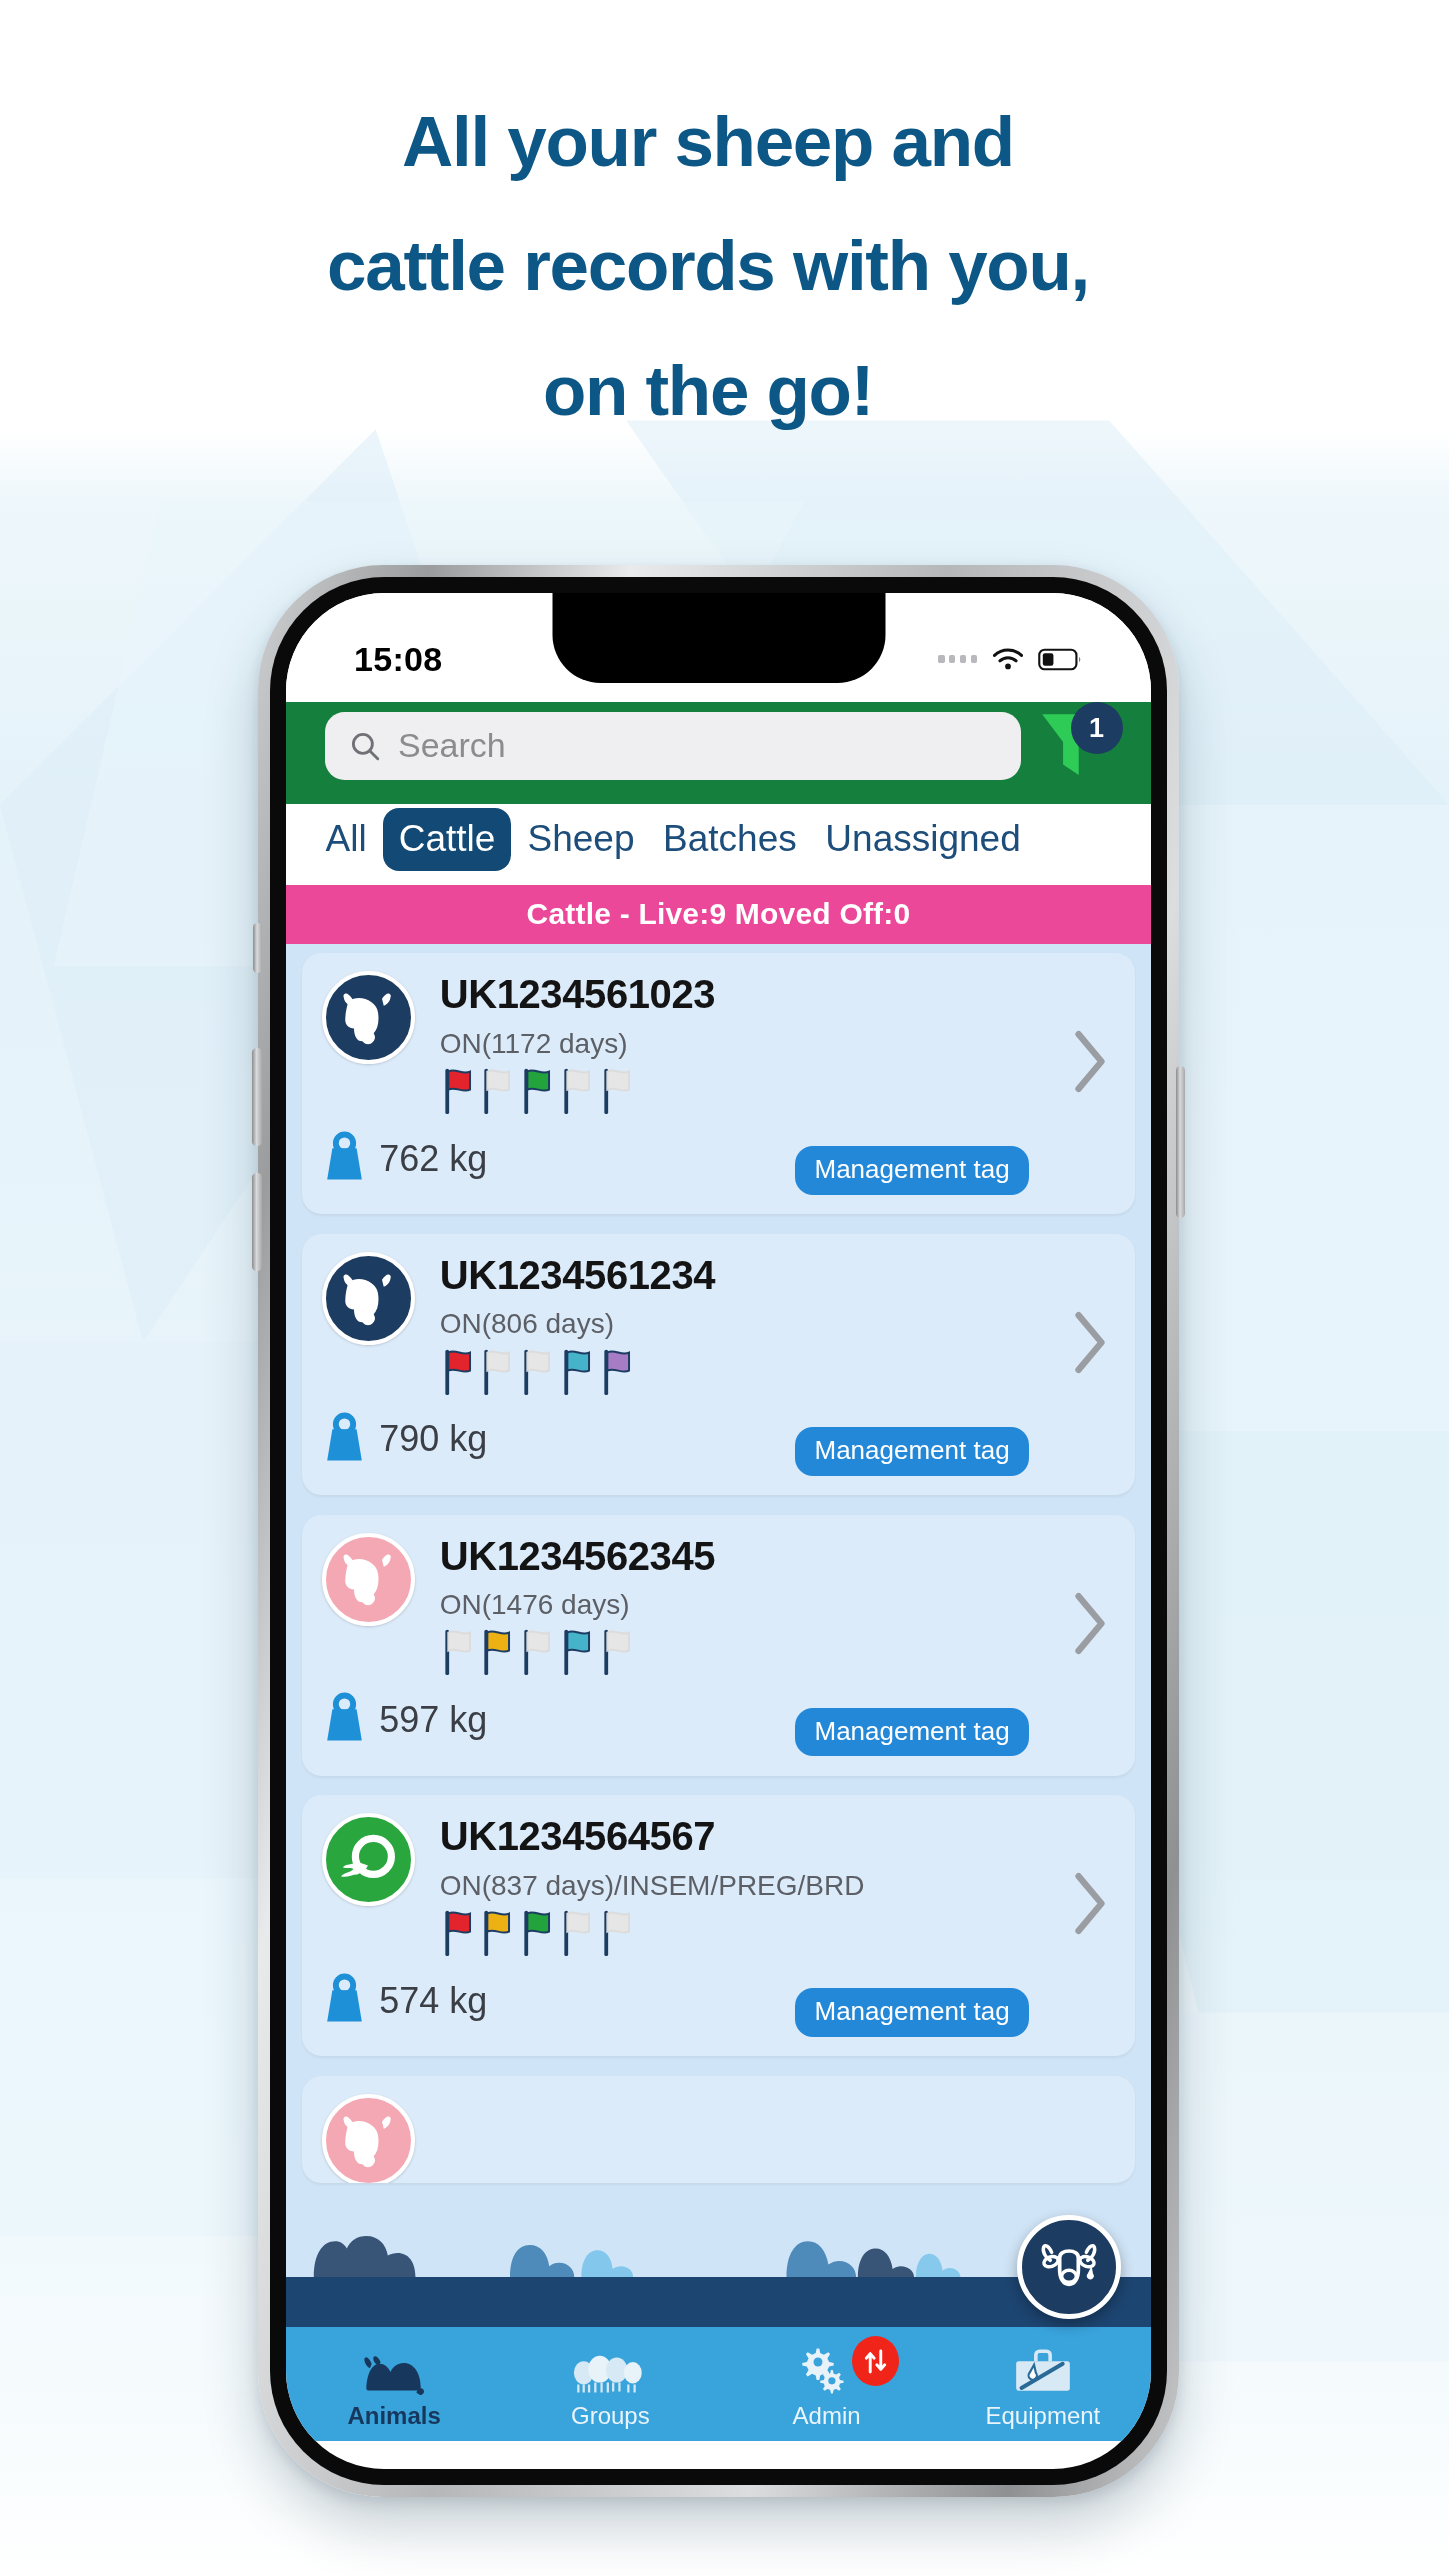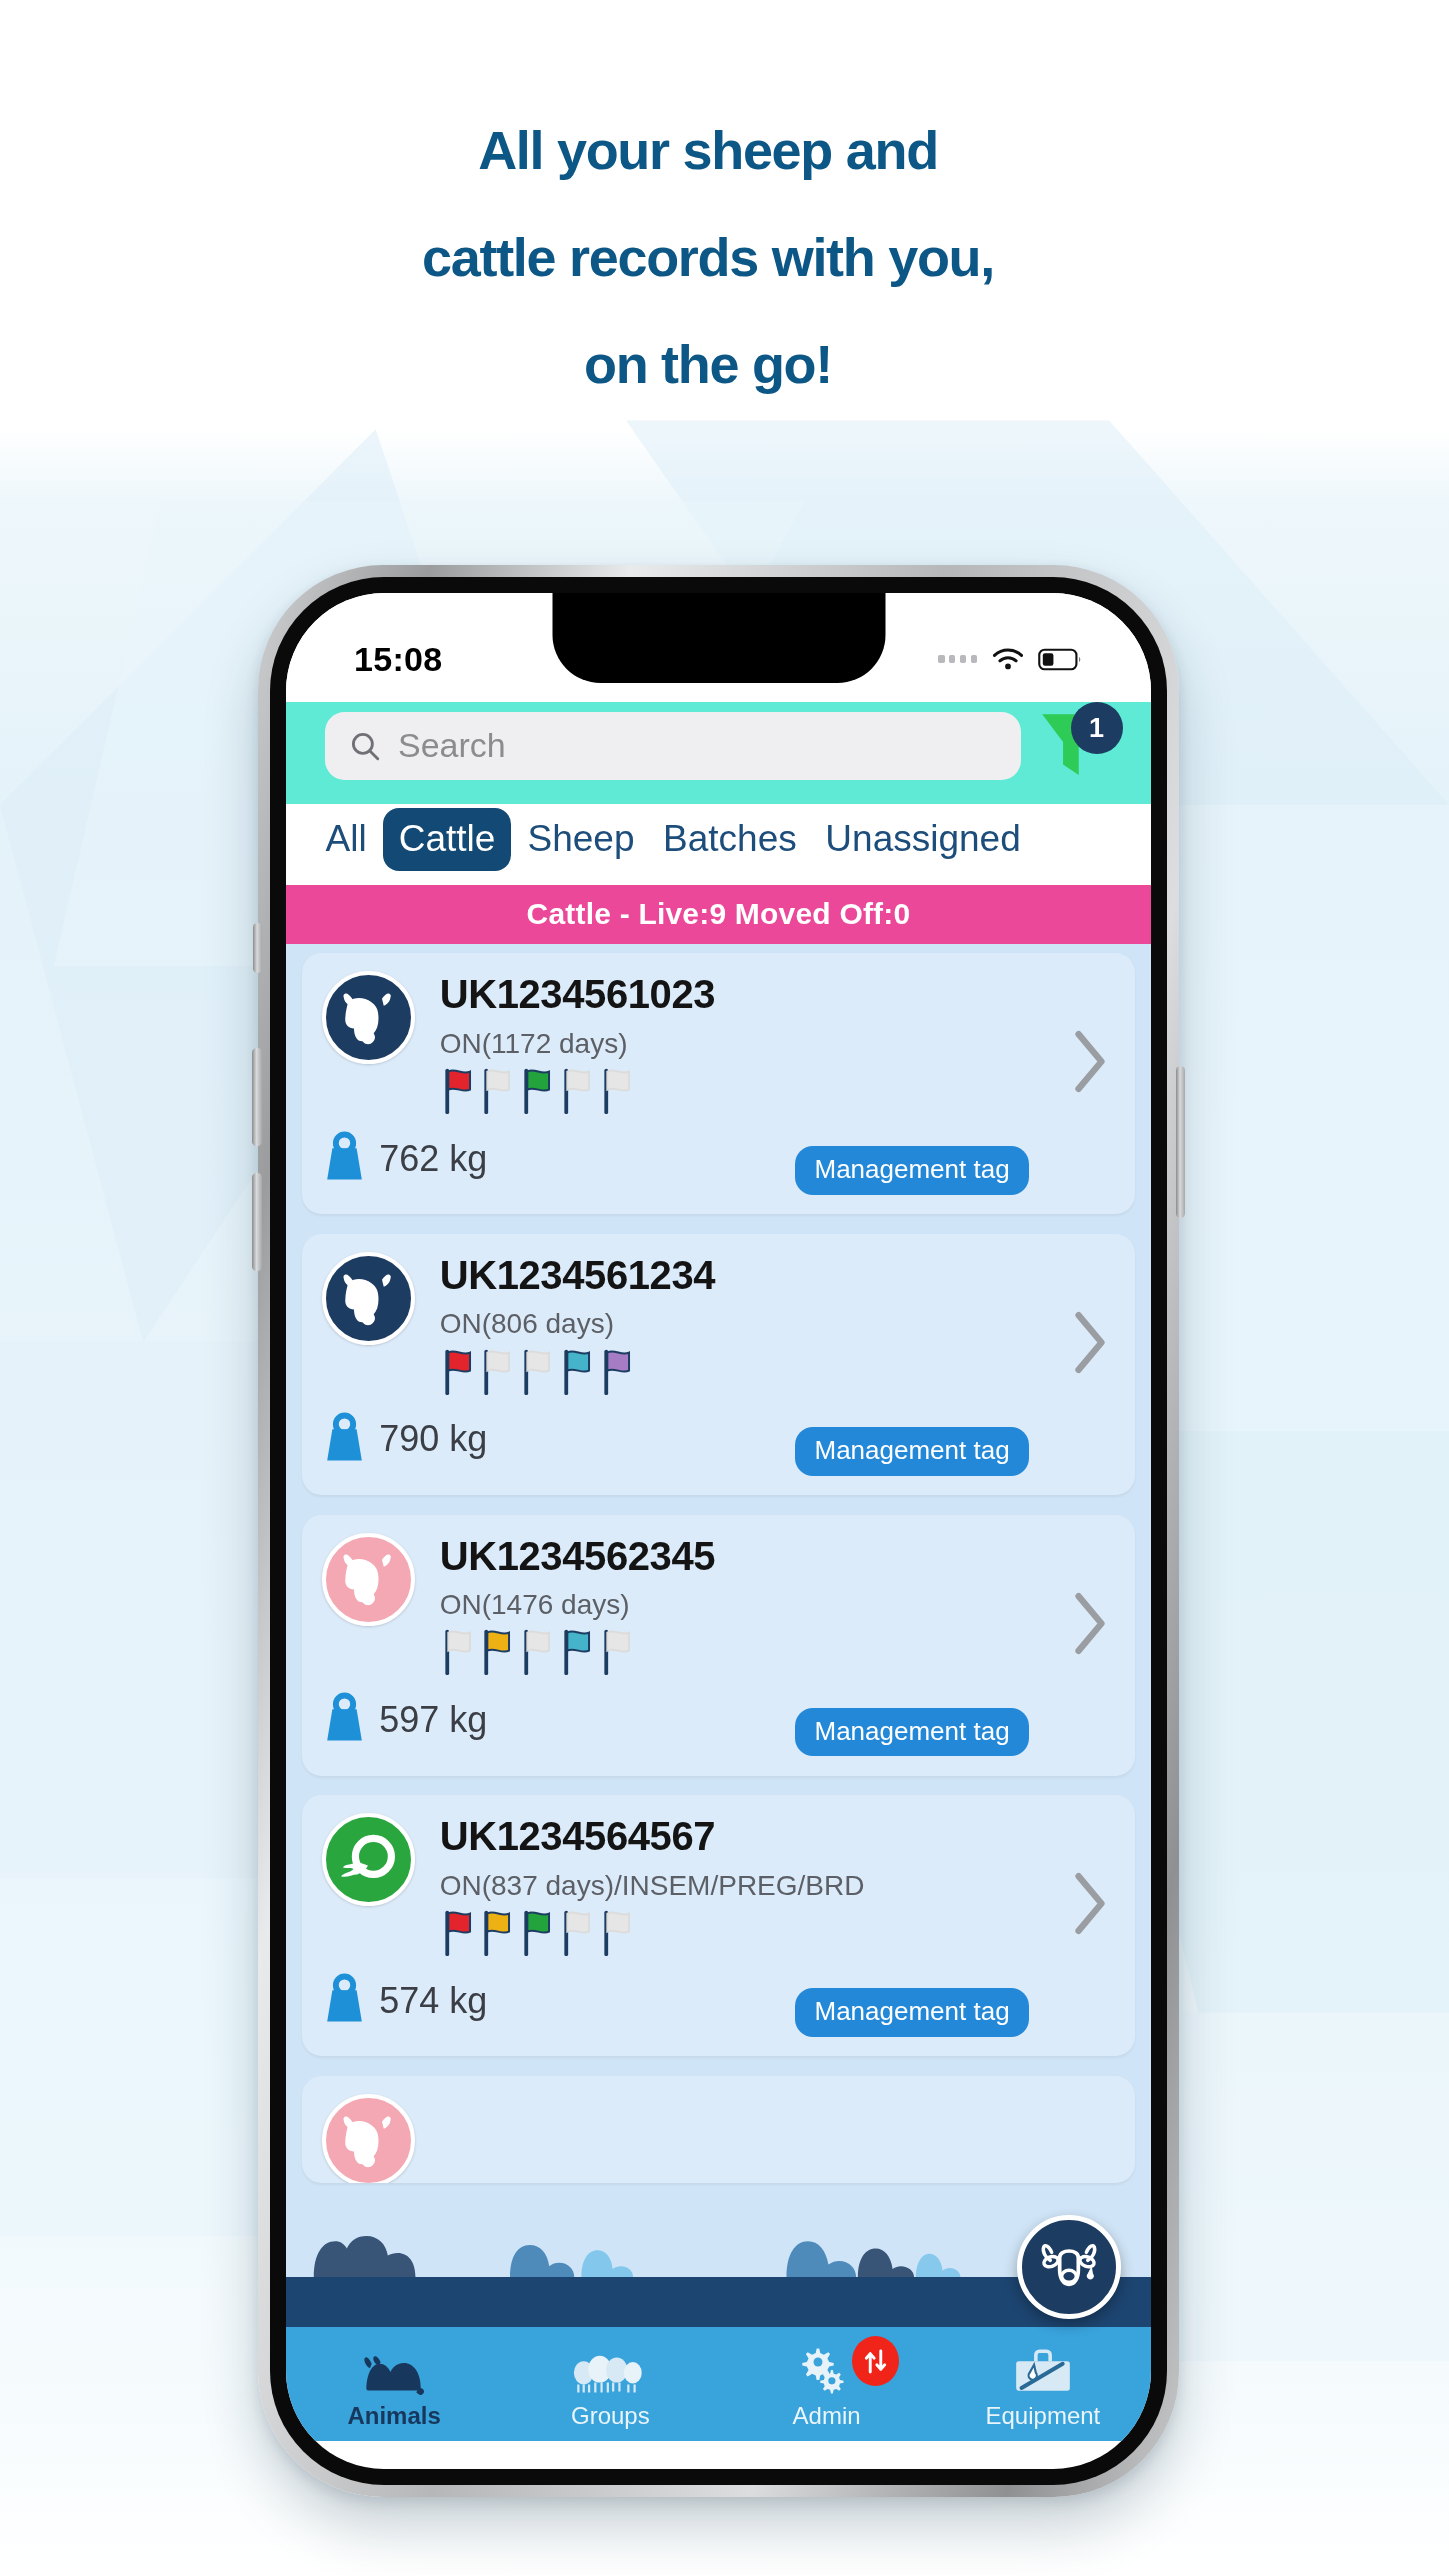--- a/index.html
+++ b/index.html
@@ -18,25 +18,25 @@
     position: absolute; inset: 0;
     background: linear-gradient(180deg,
         #ffffff 0px, #ffffff 429px,
         #eef7fb 501px, #e4f2f9 805px,
         #e8f4fa 1431px, #eef7fb 2057px,
         #f6fbfd 2415px, #ffffff 2576px);
   }
 
   
   #headline {
-    position: absolute; top: 123px; left: 0; width: 1416px;
+    position: absolute; top: 106px; left: 0; width: 1416px;
     text-align: center;
     color: #0d5786;
     font-weight: 800;
-    font-size: 54px;
+    font-size: 71px;
     line-height: 1.02;
     letter-spacing: -1.3px;
     z-index: 5;
   }
   #headline .hl { display: block; }
   #headline .hl + .hl { margin-top: 52px; }
 
   
   #phone {
     position: absolute;
@@ -87,21 +87,21 @@
   }
   .dots { display: flex; gap: 4.5px; align-items: flex-end; }
   .dots i { display: block; width: 6.3px; background: #b9b9bd; border-radius: 1.8px; }
   .dots i:nth-child(1){height:8px} .dots i:nth-child(2){height:8px}
   .dots i:nth-child(3){height:8px} .dots i:nth-child(4){height:8px}
 
   
   .searchrow {
     display: flex; align-items: center; gap: 16px;
     padding: 5.4px 32px 19.7px 39px;
-    background: #5eead4;
+    background: #15803d;
   }
   .searchbox {
     flex: 1; height: 68px; border-radius: 19.7px;
     background: #efeff1;
     display: flex; align-items: center; gap: 16px;
     padding: 0 23px;
   }
   .search-ph { font-size: 34px; color: #8b8b90; }
   .filter-wrap { position: relative; width: 82px; height: 77px; flex: 0 0 auto; }
   .filter-badge {

